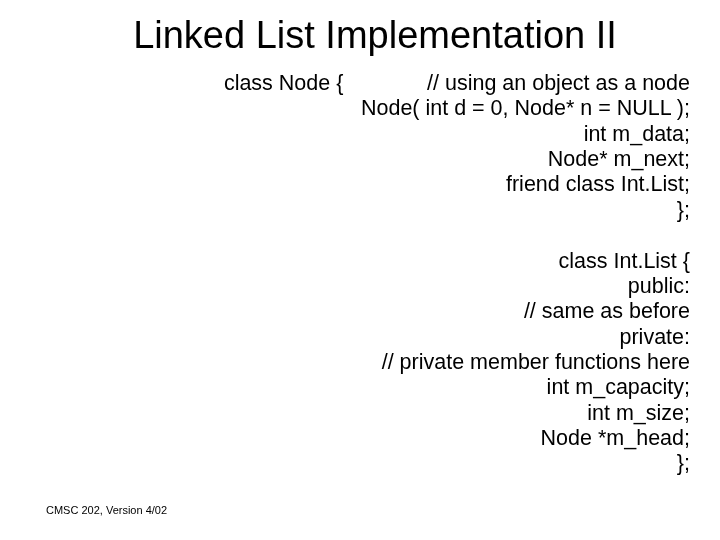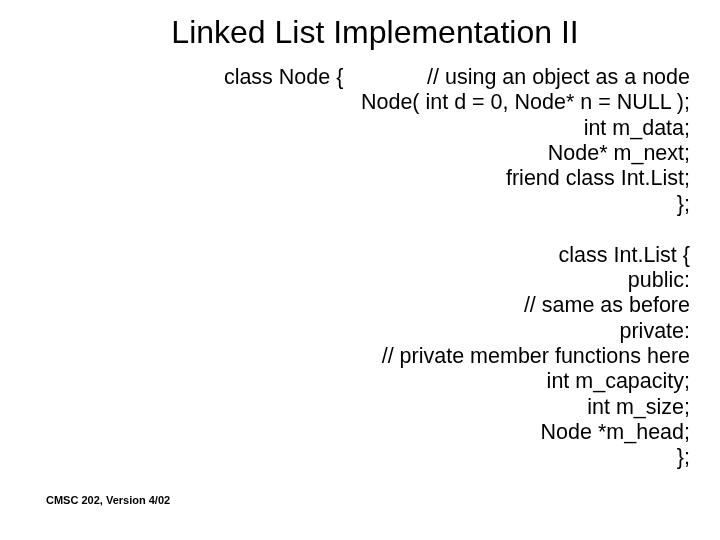--- a/index.html
+++ b/index.html
@@ -12,21 +12,21 @@
     color: #000000;
     overflow: hidden;
   }
   .slide {
     width: 720px;
     height: 540px;
     position: relative;
     box-sizing: border-box;
   }
   .title {
-    font-size: 32px;
+    font-size: 38px;
     font-weight: 400;
     text-align: center;
     margin: 0;
     padding-top: 14px;
     padding-left: 70px;
     padding-right: 40px;
     letter-spacing: 0px;
   }
   .body {
     font-size: 21.5px;
@@ -35,22 +35,21 @@
     padding-right: 30px;
     padding-top: 14px;
     white-space: pre;
     font-family: Arial, Helvetica, sans-serif;
     text-align: right;
   }
   .footer {
     font-size: 11px;
     position: absolute;
     left: 46px;
-    bottom: 34px;
-    font-weight: bold;
+    bottom: 24px;
   }
 </style>
 </head>
 <body>
 
 <div class="slide">
 
   <h1 class="title">Linked List Implementation II</h1>
 
   <div class="body"><span>class Node {              // using an object as a node</span>

